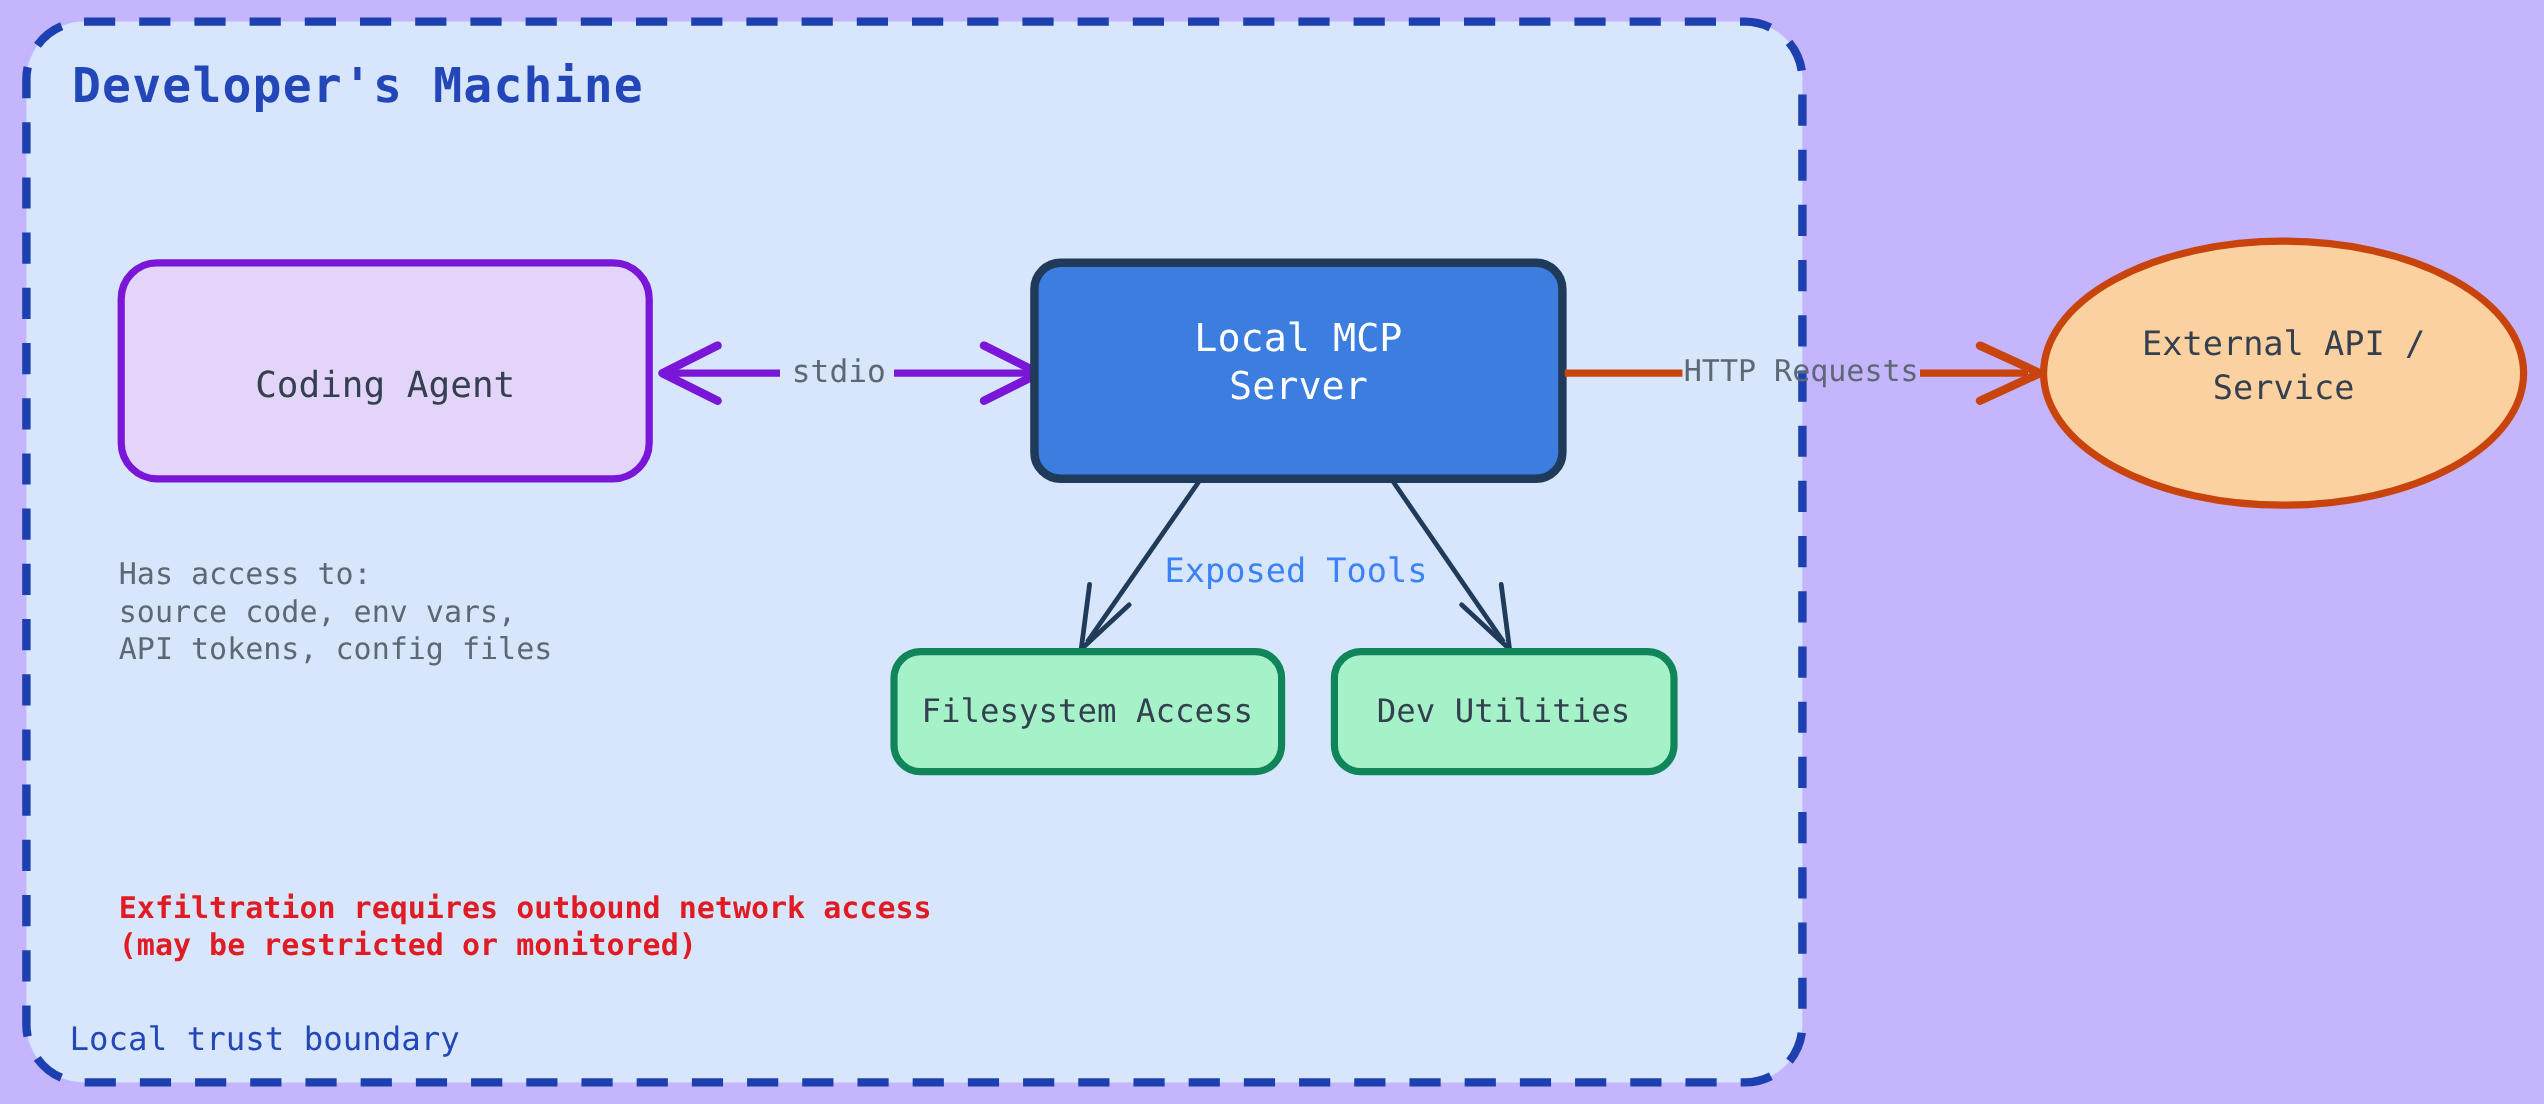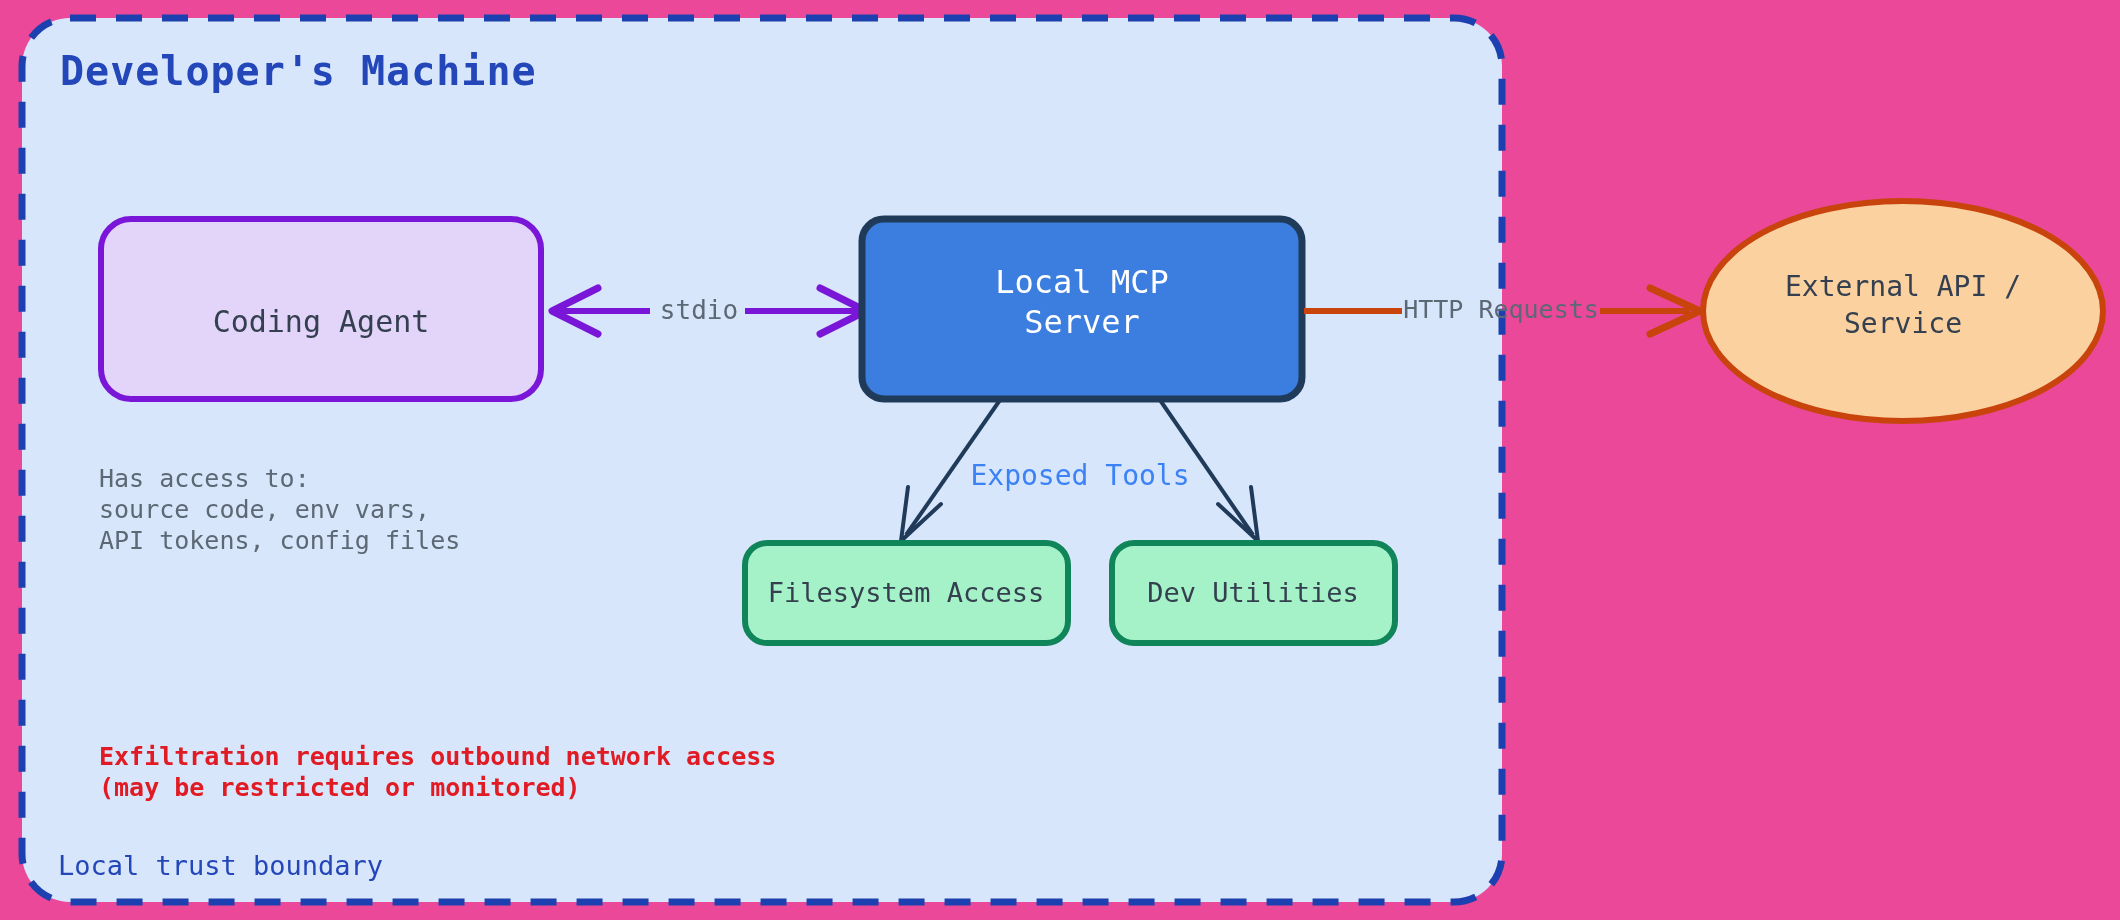--- a/index.html
+++ b/index.html
@@ -7,21 +7,21 @@
     padding: 0;
     background: #ffffff;
   }
   body {
     font-family: "DejaVu Sans Mono", monospace;
   }
   #diagram-root {
     position: relative;
     width: 2120px;
     height: 920px;
-    background: #ec4899;
+    background: #c4b5fd;
     overflow: hidden;
   }
   svg.canvas {
     position: absolute;
     top: 0;
     left: 0;
     width: 2120px;
     height: 920px;
   }
   text { font-family: "DejaVu Sans Mono", monospace; }

